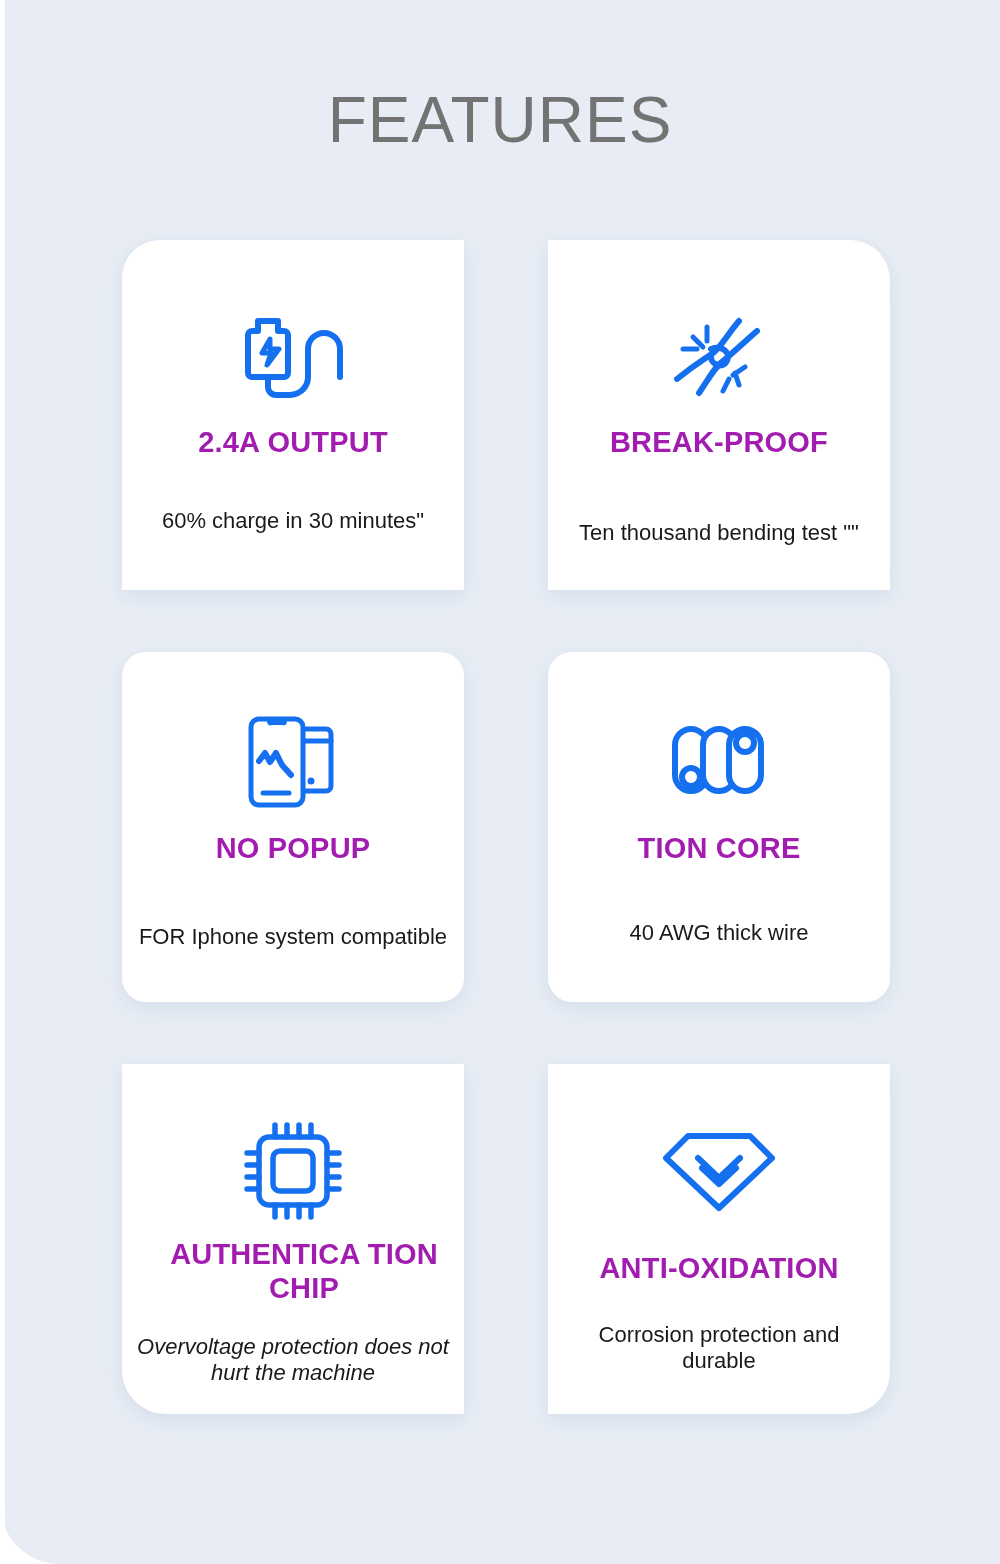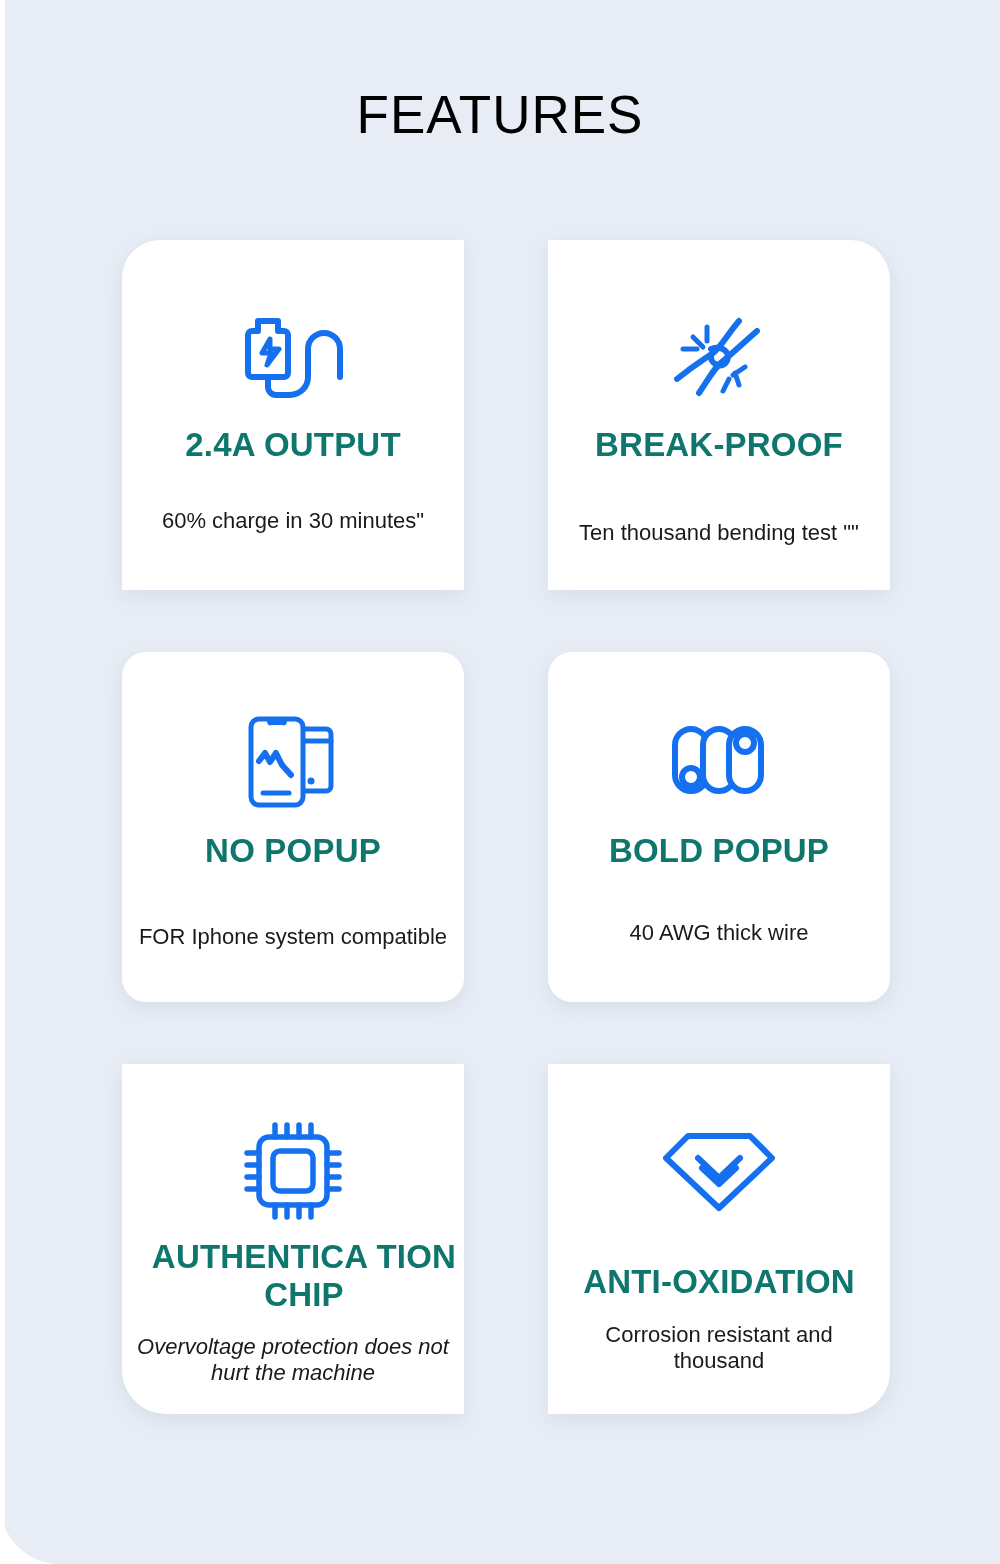--- a/index.html
+++ b/index.html
@@ -34,25 +34,25 @@
     background: #ffffff;
     z-index: 5;
   }
 
   .title {
     position: absolute;
     top: 88px;
     left: 0;
     width: 1000px;
     text-align: center;
-    font-size: 53px;
+    font-size: 64px;
     line-height: 1;
     font-weight: 400;
     letter-spacing: 1px;
-    color: #000000;
+    color: #737373;
     font-family: "Liberation Sans", sans-serif;
   }
 
   .grid {
     position: absolute;
     top: 240px;
     left: 122px;
     width: 768px;
   }
 
@@ -86,23 +86,23 @@
     height: 118px;
     margin-top: 56px;
     display: flex;
     align-items: center;
     justify-content: center;
   }
   .card-icon svg { display: block; }
 
   .card-title {
     margin-top: 12px;
-    font-size: 33px;
+    font-size: 29px;
     font-weight: bold;
-    color: #0f766e;
+    color: #a21caf;
     text-align: center;
     line-height: 1.16;
     letter-spacing: 0.2px;
   }
 
   .card-desc {
     margin-top: auto;
     margin-bottom: 52px;
     font-size: 22px;
     font-weight: 400;
@@ -116,21 +116,21 @@
   .card.c1 .card-desc { margin-bottom: 56px; }
   .card.c2 .card-desc { margin-bottom: 44px; }
   .card.c3 .card-icon { margin-top: 50px; }
   .card.c3 .card-desc { }
   .card.c4 .card-icon { margin-top: 50px; }
   .card.c4 .card-desc { margin-bottom: 56px; }
   .card.c5 .card-icon { margin-top: 48px; }
   .card.c5 .card-title { margin-top: 8px; margin-left: 22px; }
   .card.c5 .card-desc { margin-bottom: 28px; font-style: italic; }
   .card.c6 .card-icon { margin-top: 48px; }
-  .card.c6 .card-title { margin-top: 33px; }
+  .card.c6 .card-title { margin-top: 22px; }
   .card.c6 .card-desc { margin-bottom: 40px; }
 </style>
 </head>
 <body>
 
 <div class="page">
 
   <div class="left-edge"></div>
 
   <div class="title">FEATURES</div>
@@ -188,21 +188,21 @@
       <div class="card c4 all-mid">
         <div class="card-icon">
           <svg width="108" height="100" viewBox="0 0 108 100" fill="none" stroke="#1570ef" stroke-width="6" stroke-linecap="round" stroke-linejoin="round">
             <rect x="10" y="18" width="32" height="62" rx="16"></rect>
             <rect x="38" y="18" width="32" height="62" rx="16" fill="#ffffff"></rect>
             <rect x="64" y="18" width="32" height="62" rx="16" fill="#ffffff"></rect>
             <circle cx="26" cy="66" r="9"></circle>
             <circle cx="80" cy="32" r="9"></circle>
           </svg>
         </div>
-        <div class="card-title">BOLD POPUP</div>
+        <div class="card-title">TION CORE</div>
         <div class="card-desc">40 AWG thick wire</div>
       </div>
 
     </div>
 
     <div class="row row-3">
 
       <div class="card c5 bl-big">
         <div class="card-icon">
           <svg width="116" height="104" viewBox="0 0 116 104" fill="none" stroke="#1570ef" stroke-width="5.5" stroke-linecap="round" stroke-linejoin="round">
@@ -220,19 +220,19 @@
 
       <div class="card c6 br-big">
         <div class="card-icon">
           <svg width="122" height="94" viewBox="0 0 122 94" fill="none" stroke="#1570ef" stroke-width="6" stroke-linecap="round" stroke-linejoin="round">
             <path d="M30 12 h62 l22 22 -53 50 -53 -50 z"></path>
             <path d="M40 34 l21 20 21 -20"></path>
             <path d="M44 44 l17 16 17 -16"></path>
           </svg>
         </div>
         <div class="card-title">ANTI-OXIDATION</div>
-        <div class="card-desc">Corrosion resistant and thousand</div>
+        <div class="card-desc">Corrosion protection and durable</div>
       </div>
 
     </div>
 
   </div>
 </div>
 
 </body></html>

